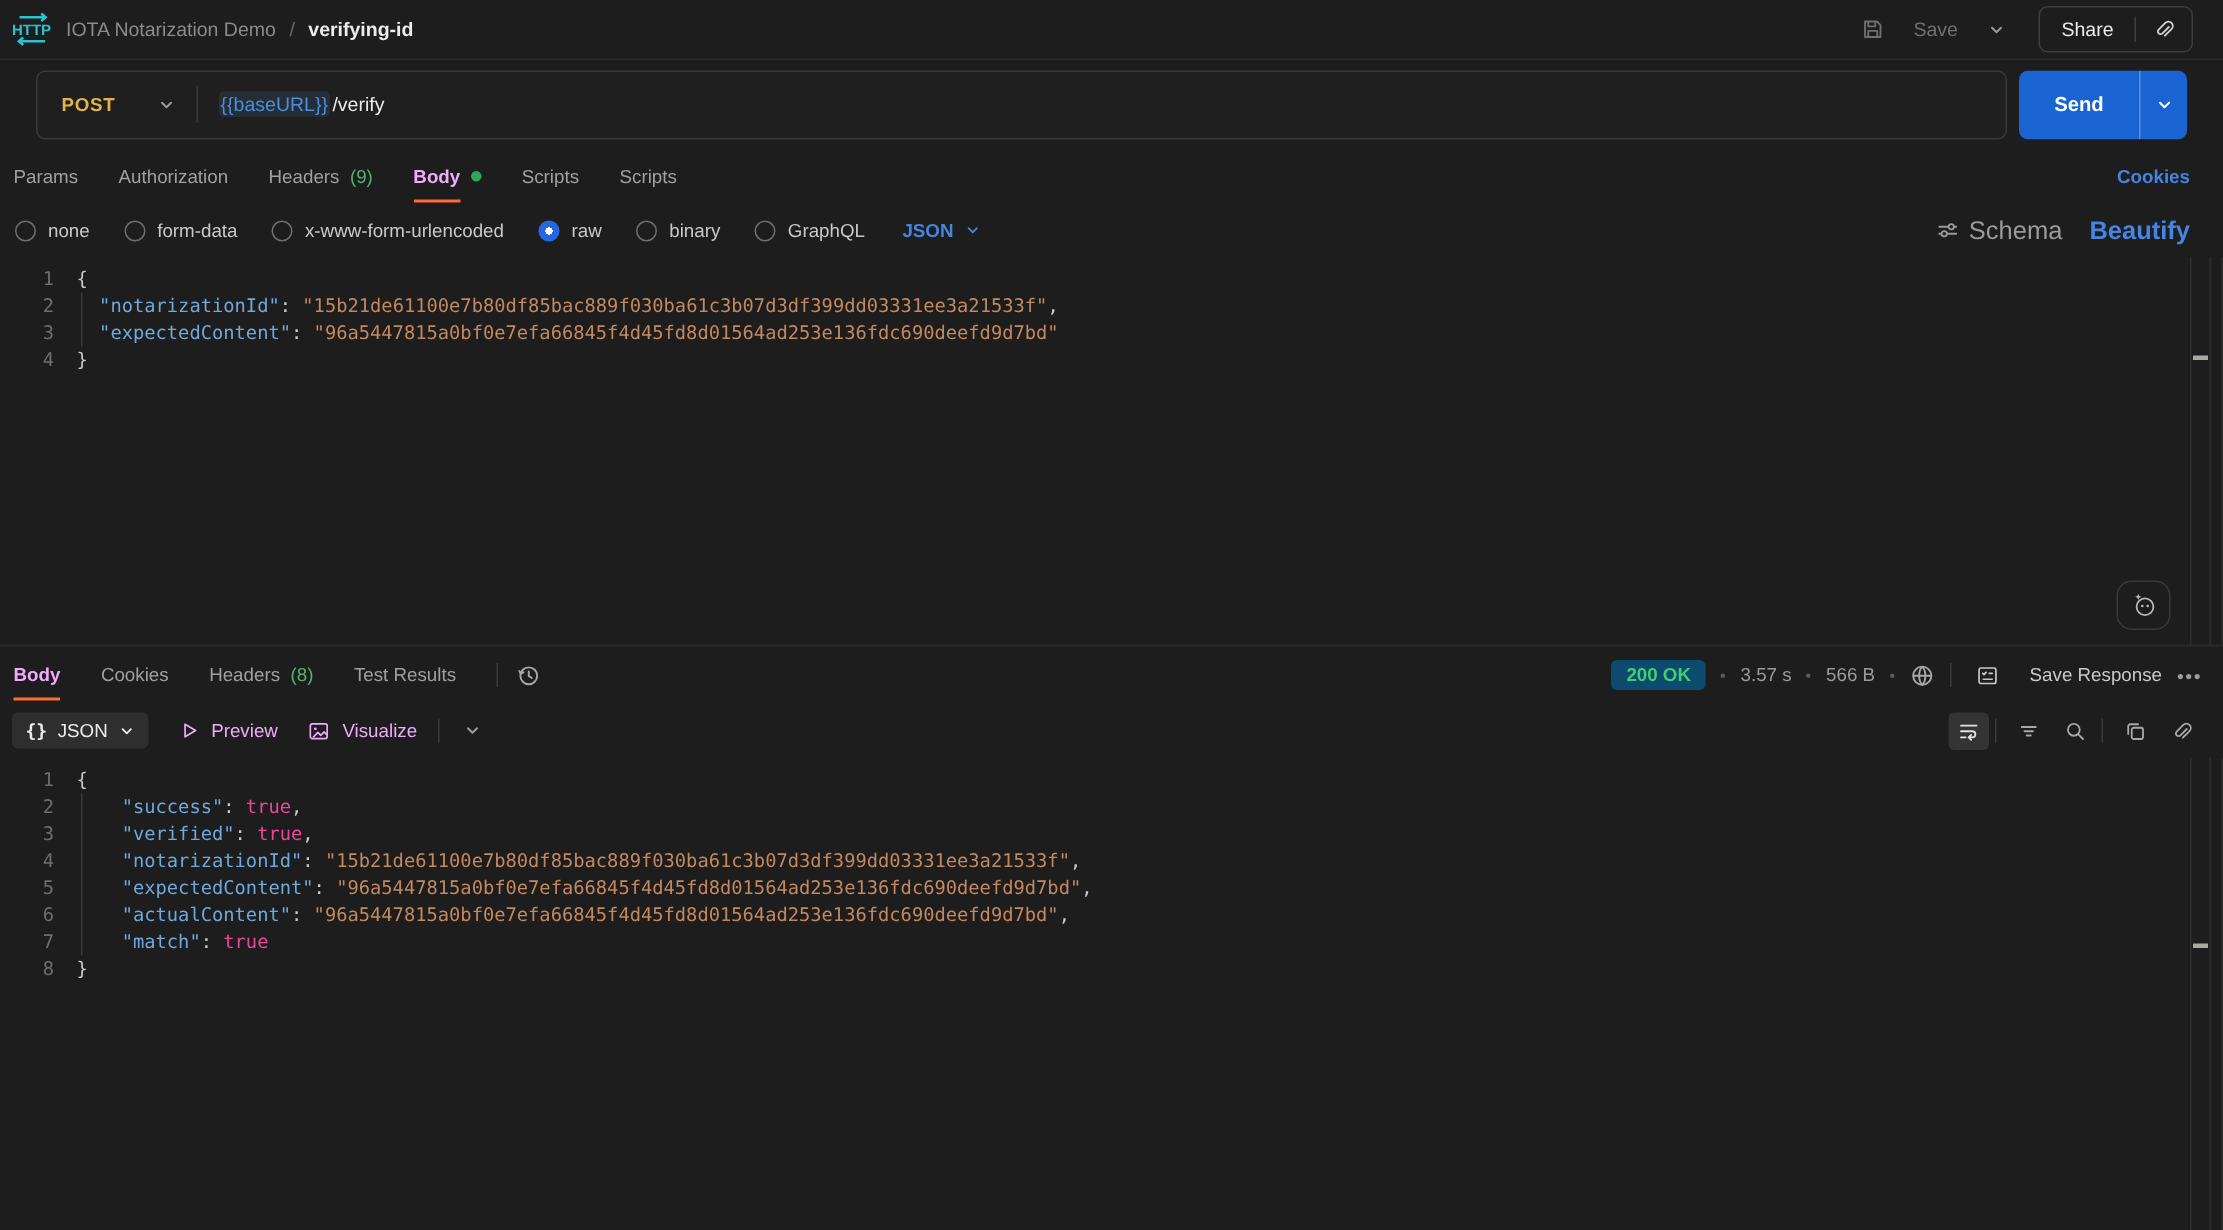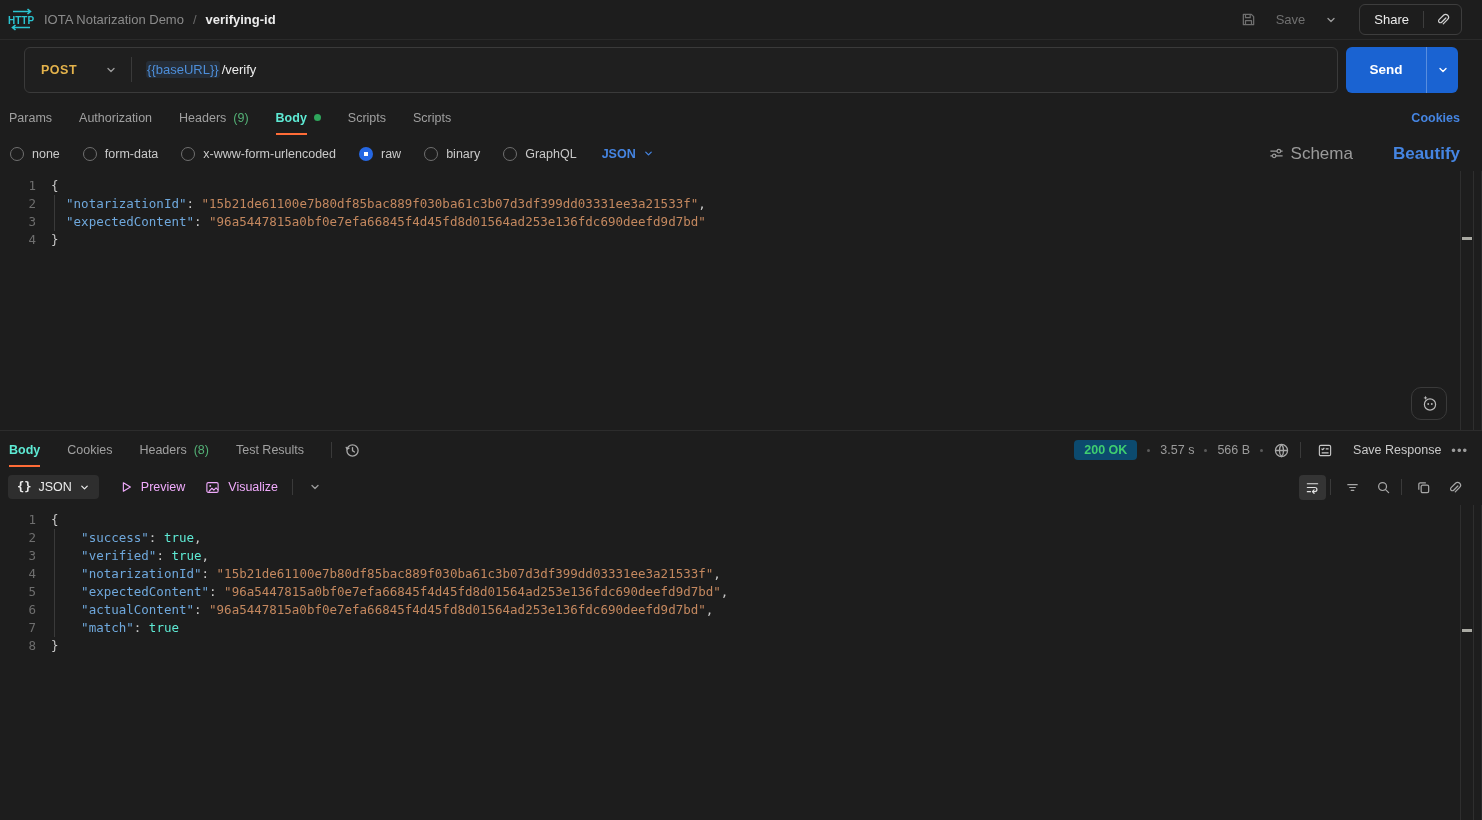--- a/index.html
+++ b/index.html
@@ -37,49 +37,49 @@
   .send-split { display:flex; height:46px; border-radius:6px; overflow:hidden; flex:0 0 auto; }
   .send-main { background:#1a63d2; color:#fff; font-weight:700; font-size:13.5px; width:80px; justify-content:center; }
   .send-caret { background:#1a63d2; width:32px; justify-content:center; color:#fff; border-left:1px solid rgba(255,255,255,.28); }
 
   
   .tabs-row { flex:0 0 37px; display:flex; align-items:center; justify-content:space-between; padding:0 22px 0 9px; }
   .tabs { display:flex; align-items:center; height:100%; }
   .tab { display:flex; align-items:center; gap:7px; height:100%; margin-right:27px; color:#a0a0a0;
          font-size:12.5px; cursor:pointer; }
   .tab-label { position:relative; }
-  .tab.active .tab-label { color:#5eead4; font-weight:600; }
+  .tab.active .tab-label { color:#f0abfc; font-weight:600; }
   .tab.active .tab-label::after { content:""; position:absolute; left:0; right:0; bottom:-10px; height:2px; background:#ff6c37; }
   .tab-count { color:#53b176; }
   .tab-dot { width:7px; height:7px; border-radius:50%; background:#2ea55b; }
   .cookies-link { color:#4585e2; font-weight:600; font-size:12.5px; }
 
   
   .opts-row { flex:0 0 35px; display:flex; align-items:center; justify-content:space-between; padding:0 22px 0 10px; }
   .opts-left { display:flex; align-items:center; }
   .radio-item { display:flex; align-items:center; gap:8px; margin-right:23px; color:#c9c9c9; font-size:12.5px; cursor:pointer; }
   .radio-circle { width:14px; height:14px; border-radius:50%; border:1px solid #6f6f6f; flex:0 0 14px; }
   .radio-circle.checked { border:none; background:radial-gradient(circle, #ffffff 0 2.4px, #2567e3 2.5px); }
   .lang-select { display:flex; align-items:center; gap:7px; color:#4585e2; font-weight:600; font-size:12.5px; margin-left:2px; }
   .opts-right { display:flex; align-items:center; color:#9b9b9b; font-size:17px; }
   .schema-btn { gap:7px; color:#9b9b9b; }
-  .beautify-btn { color:#4585e2; font-weight:600; margin-left:40px; }
+  .beautify-btn { color:#4585e2; font-weight:600; margin-left:18px; }
 
   
   .editor { position:relative; background:#1d1d1d; font-family:"DejaVu Sans Mono", monospace;
             font-size:12.5px; line-height:18px; padding-top:6px; overflow:hidden; }
   .request-editor { flex:0 0 259px; }
   .response-editor { flex:0 0 316px; }
   .code-line { display:flex; height:18px; }
   .ln { flex:0 0 36px; width:36px; text-align:right; color:#6e6e6e; user-select:none; }
   .code { padding-left:15px; white-space:pre; color:#c9c9c9; }
   .tk-p { color:#c9c9c9; }
   .tk-k { color:#6fa8dc; }
   .tk-s { color:#c4885f; }
-  .tk-b { color:#5eead4; }
+  .tk-b { color:#ec4899; }
   .indent-guide { position:absolute; width:1px; background:#3a3a3a; left:54px; }
   .guide-request { top:24px; height:36px; }
   .guide-response { top:24px; height:108px; }
   .vscroll { position:absolute; top:0; bottom:0; right:8px; width:14px;
              border-left:1px solid #2e2e2e; border-right:1px solid #2e2e2e; }
   .vscroll .marker { position:absolute; left:1px; right:1px; height:3px; background:#a9a9a2; }
   .marker-request { top:66px; }
   .marker-response { top:124px; }
   .pane-edge { position:absolute; top:0; bottom:0; right:0; width:1px; background:#2a2a2a; }
   .postbot-btn { position:absolute; right:35px; bottom:10px; width:36px; height:33px;

